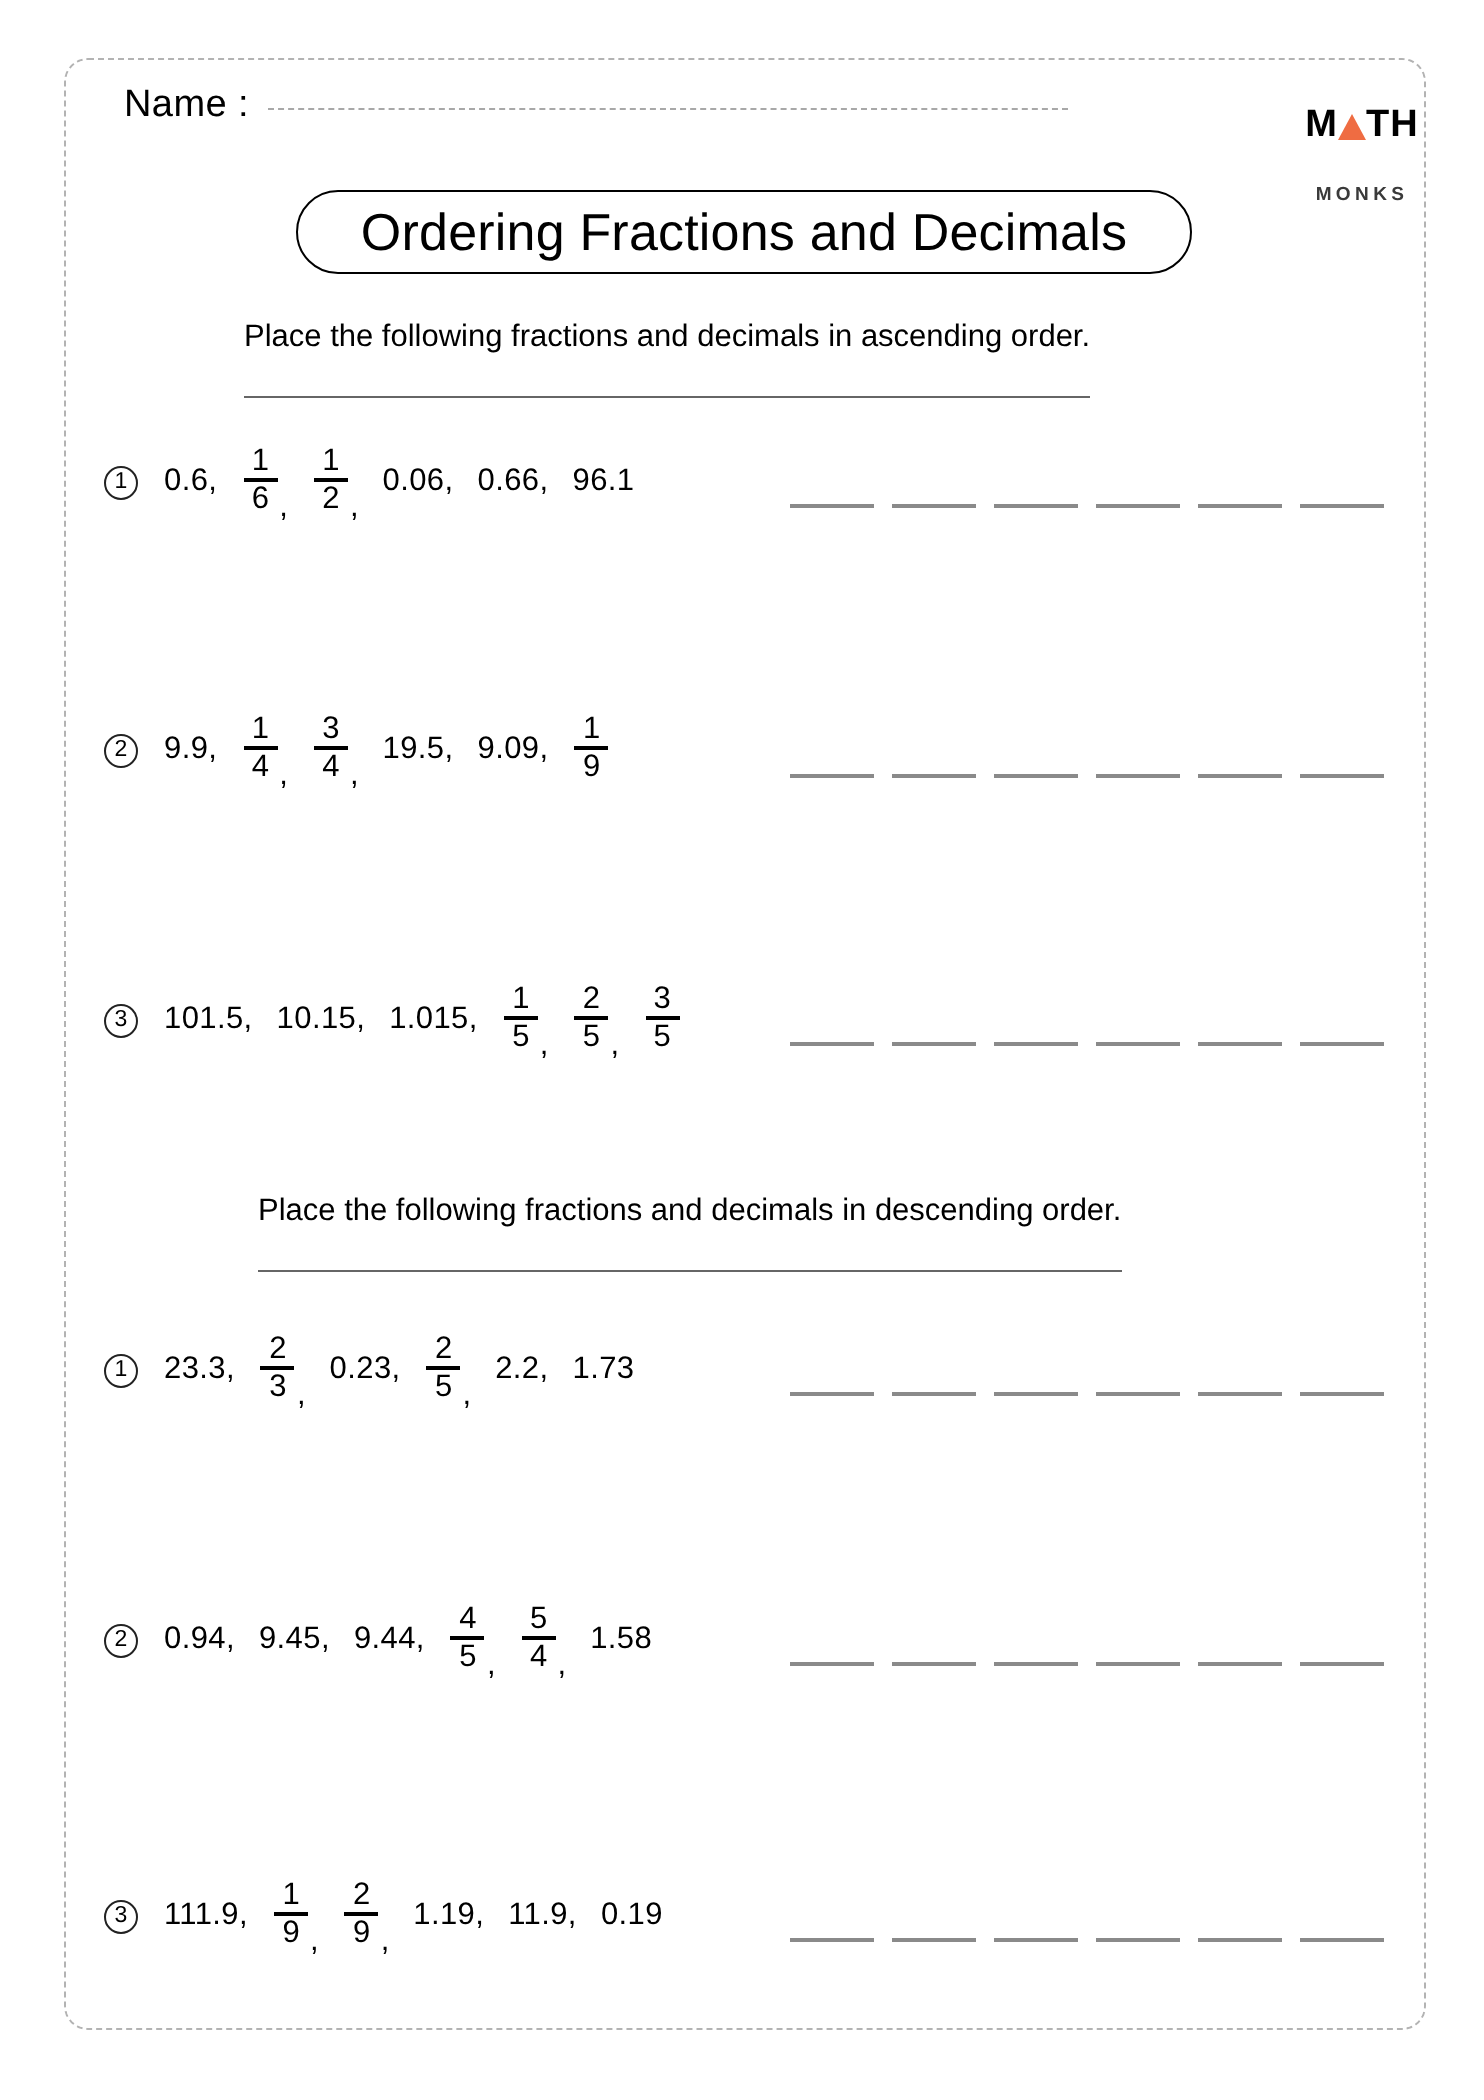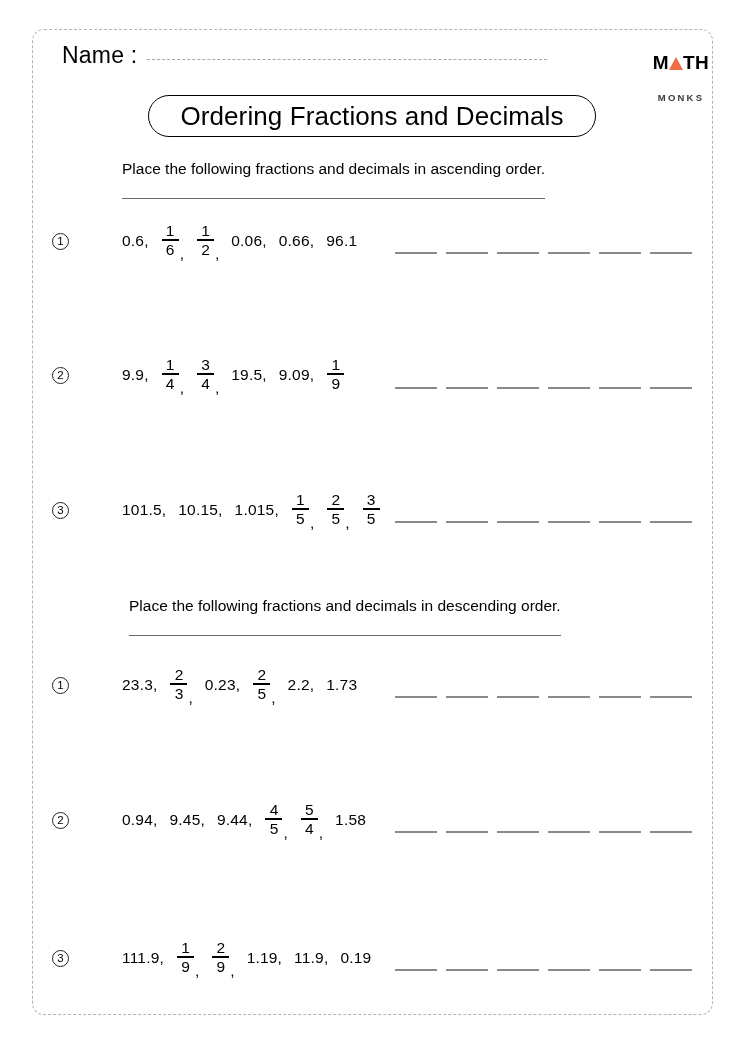--- a/index.html
+++ b/index.html
@@ -34,21 +34,21 @@
     left: 0; top: 0; width: 742px; height: 90px;
   }
   #name-row {
     position: absolute;
     left: 62px;
     top: 42px;
     display: flex;
     align-items: baseline;
   }
   #name-label {
-    font-size: 23px;
+    font-size: 19px;
     letter-spacing: .2px;
     white-space: nowrap;
   }
   #name-line {
     width: 400px;
     margin-left: 10px;
     border-bottom: 1.6px dashed #a8a8a8;
     height: 1px;
     position: relative;
     top: -3px;
@@ -147,21 +147,21 @@
     margin-right: 13px;
     flex: none;
     box-sizing: border-box;
   }
   .term {
     font-size: 15.5px;
     margin-right: 4px;
     display: flex;
     align-items: center;
   }
-  .term.decimal { letter-spacing: .2px; margin-left: 40px; }
+  .term.decimal { letter-spacing: .2px; }
   .term + .term { margin-left: 8px; }
   .frac {
     display: inline-flex;
     flex-direction: column;
     align-items: center;
     line-height: 1;
     margin: 0 1px;
     position: relative;
     top: -1px;
   }

